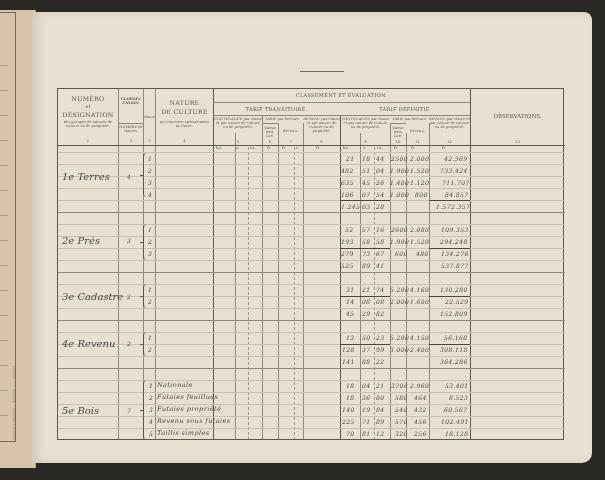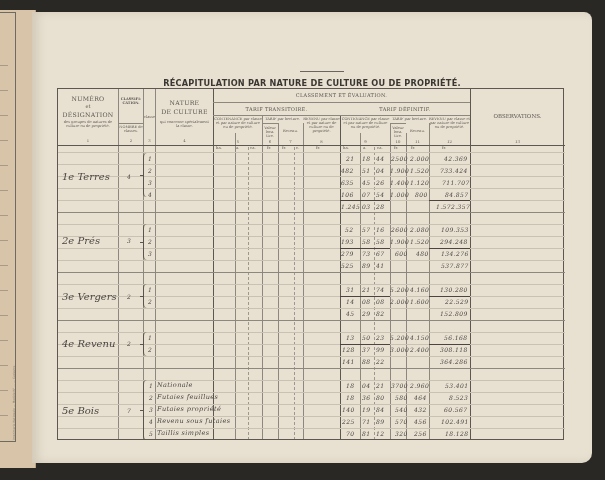--- a/index.html
+++ b/index.html
@@ -48,21 +48,20 @@
     <div class="line" style="top:305px"></div>
     <div class="line" style="top:330px"></div>
   <div class="line" style="top:355px"></div>
     <div class="line" style="top:380px"></div>
     <div class="line" style="top:405px"></div>
   <div class="vtext">Imprimerie Nationale — Modèle N° ... — Cadastre</div>
 </div>
 
 <div class="page">
   <div class="title-rule"></div>
-  <div class="subtitle"><span>RÉCAPITULATION PAR NATURE DE CULTURE OU DE PROPRIÉTÉ.</span></div>
 
   <div class="table">
 
     <div class="v" style="left:60px"></div>
     <div class="v" style="left:85px"></div>
     <div class="v" style="left:97px"></div>
     <div class="v thick" style="left:155px"></div>
     <div class="v" style="left:177px;top:44px"></div>
     <div class="v dash" style="left:190px;top:58px"></div>
     <div class="v" style="left:204px;top:26px"></div>
@@ -241,21 +240,21 @@
       <div class="hw n" style="left:337px;top:161px">600</div>
       <div class="hw n" style="left:358px;top:161px">480</div>
       <div class="hw n" style="left:383px;top:161px">134.276</div>
       <div class="hw n" style="left:283px;top:173px">525</div>
       <div class="hw n" style="left:304px;top:173px">89</div>
       <div class="hw n" style="left:318px;top:173px">41</div>
       <div class="hw n" style="left:383px;top:173px">537.877</div>
     </div>
 
     <div>
-      <div class="hw name" style="left:4px;top:202px">3e Vergers</div>
+      <div class="hw name" style="left:4px;top:202px">3e Cadastre</div>
       <div class="hw n" style="left:69px;top:204px">2</div>
       <div class="brace" style="left:85px;top:195px;height:24px"></div>
       <div class="hw n" style="left:90px;top:197px">1</div>
       <div class="hw n" style="left:90px;top:209px">2</div>
       <div class="hw n" style="left:288px;top:197px">31</div>
       <div class="hw n" style="left:304px;top:197px">21</div>
       <div class="hw n" style="left:318px;top:197px">74</div>
       <div class="hw n" style="left:332px;top:197px">5.200</div>
       <div class="hw n" style="left:352px;top:197px">4.160</div>
       <div class="hw n" style="left:382px;top:197px">130.280</div>

